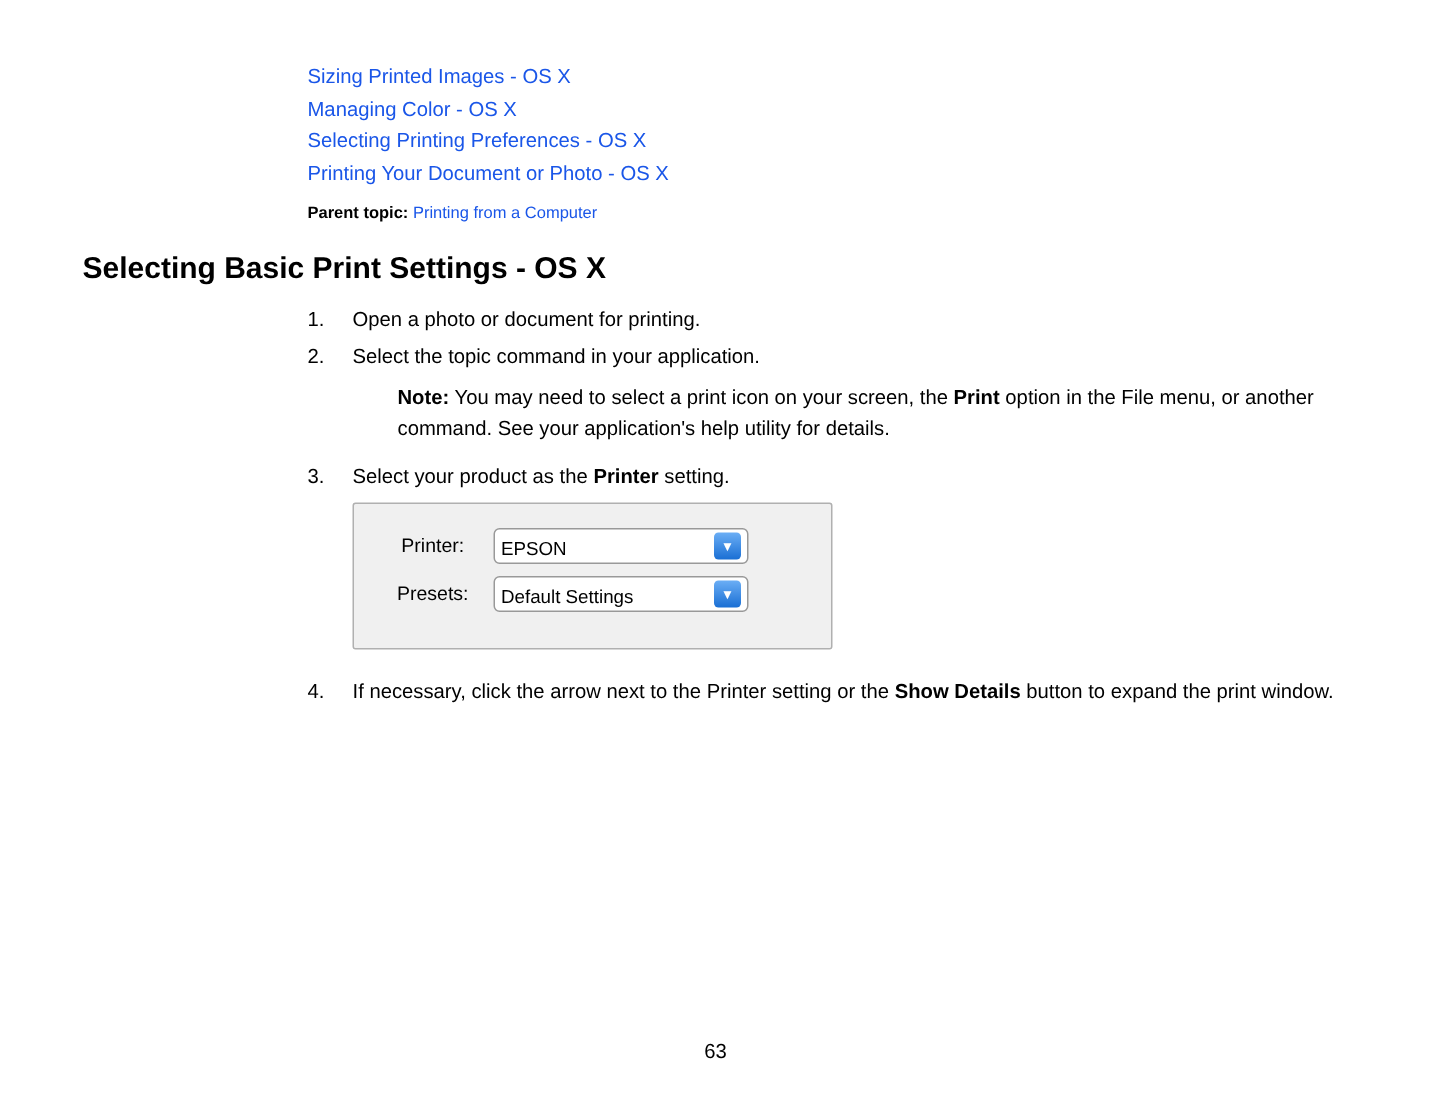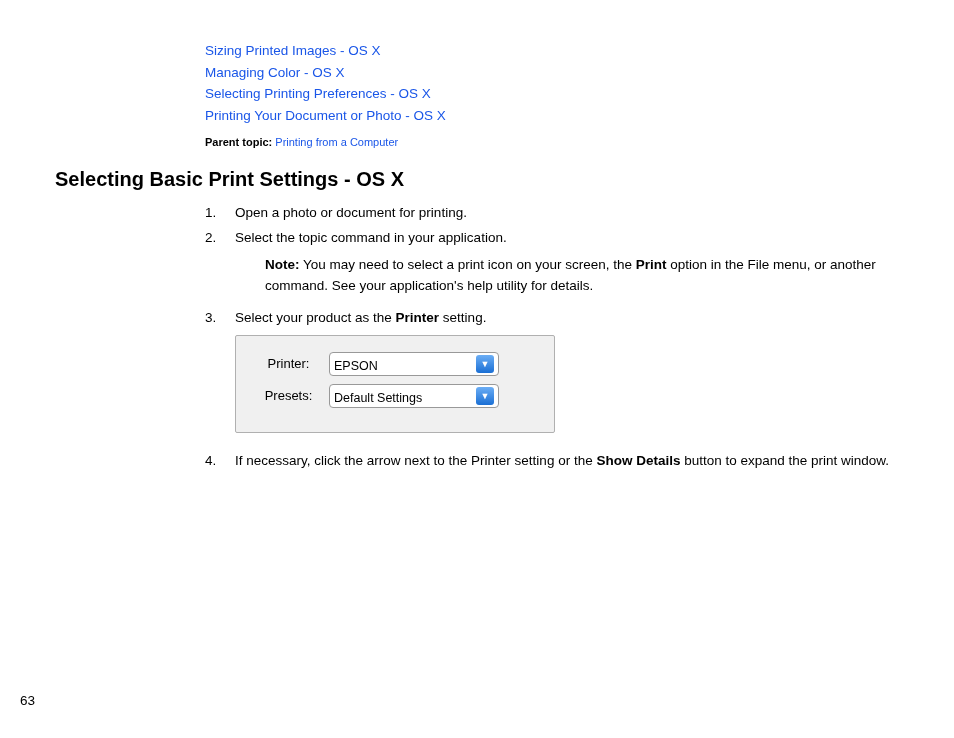--- a/index.html
+++ b/index.html
@@ -128,27 +128,26 @@
       border-radius: 3px;
       display: flex;
       align-items: center;
       justify-content: center;
       color: white;
       font-size: 9px;
       margin-left: 4px;
       flex-shrink: 0;
     }
     .page-number {
-      text-align: left;
+      text-align: center;
       font-size: 13.5px;
       position: absolute;
       bottom: 30px;
       left: 0;
       right: 0;
-      margin-left: 20px;
     }
   </style>
 </head>
 <body>
 
 <div class="page-container">
 
   <div class="nav-links">
     <a class="nav-link">Sizing Printed Images - OS X</a>
     <a class="nav-link">Managing Color - OS X</a>

